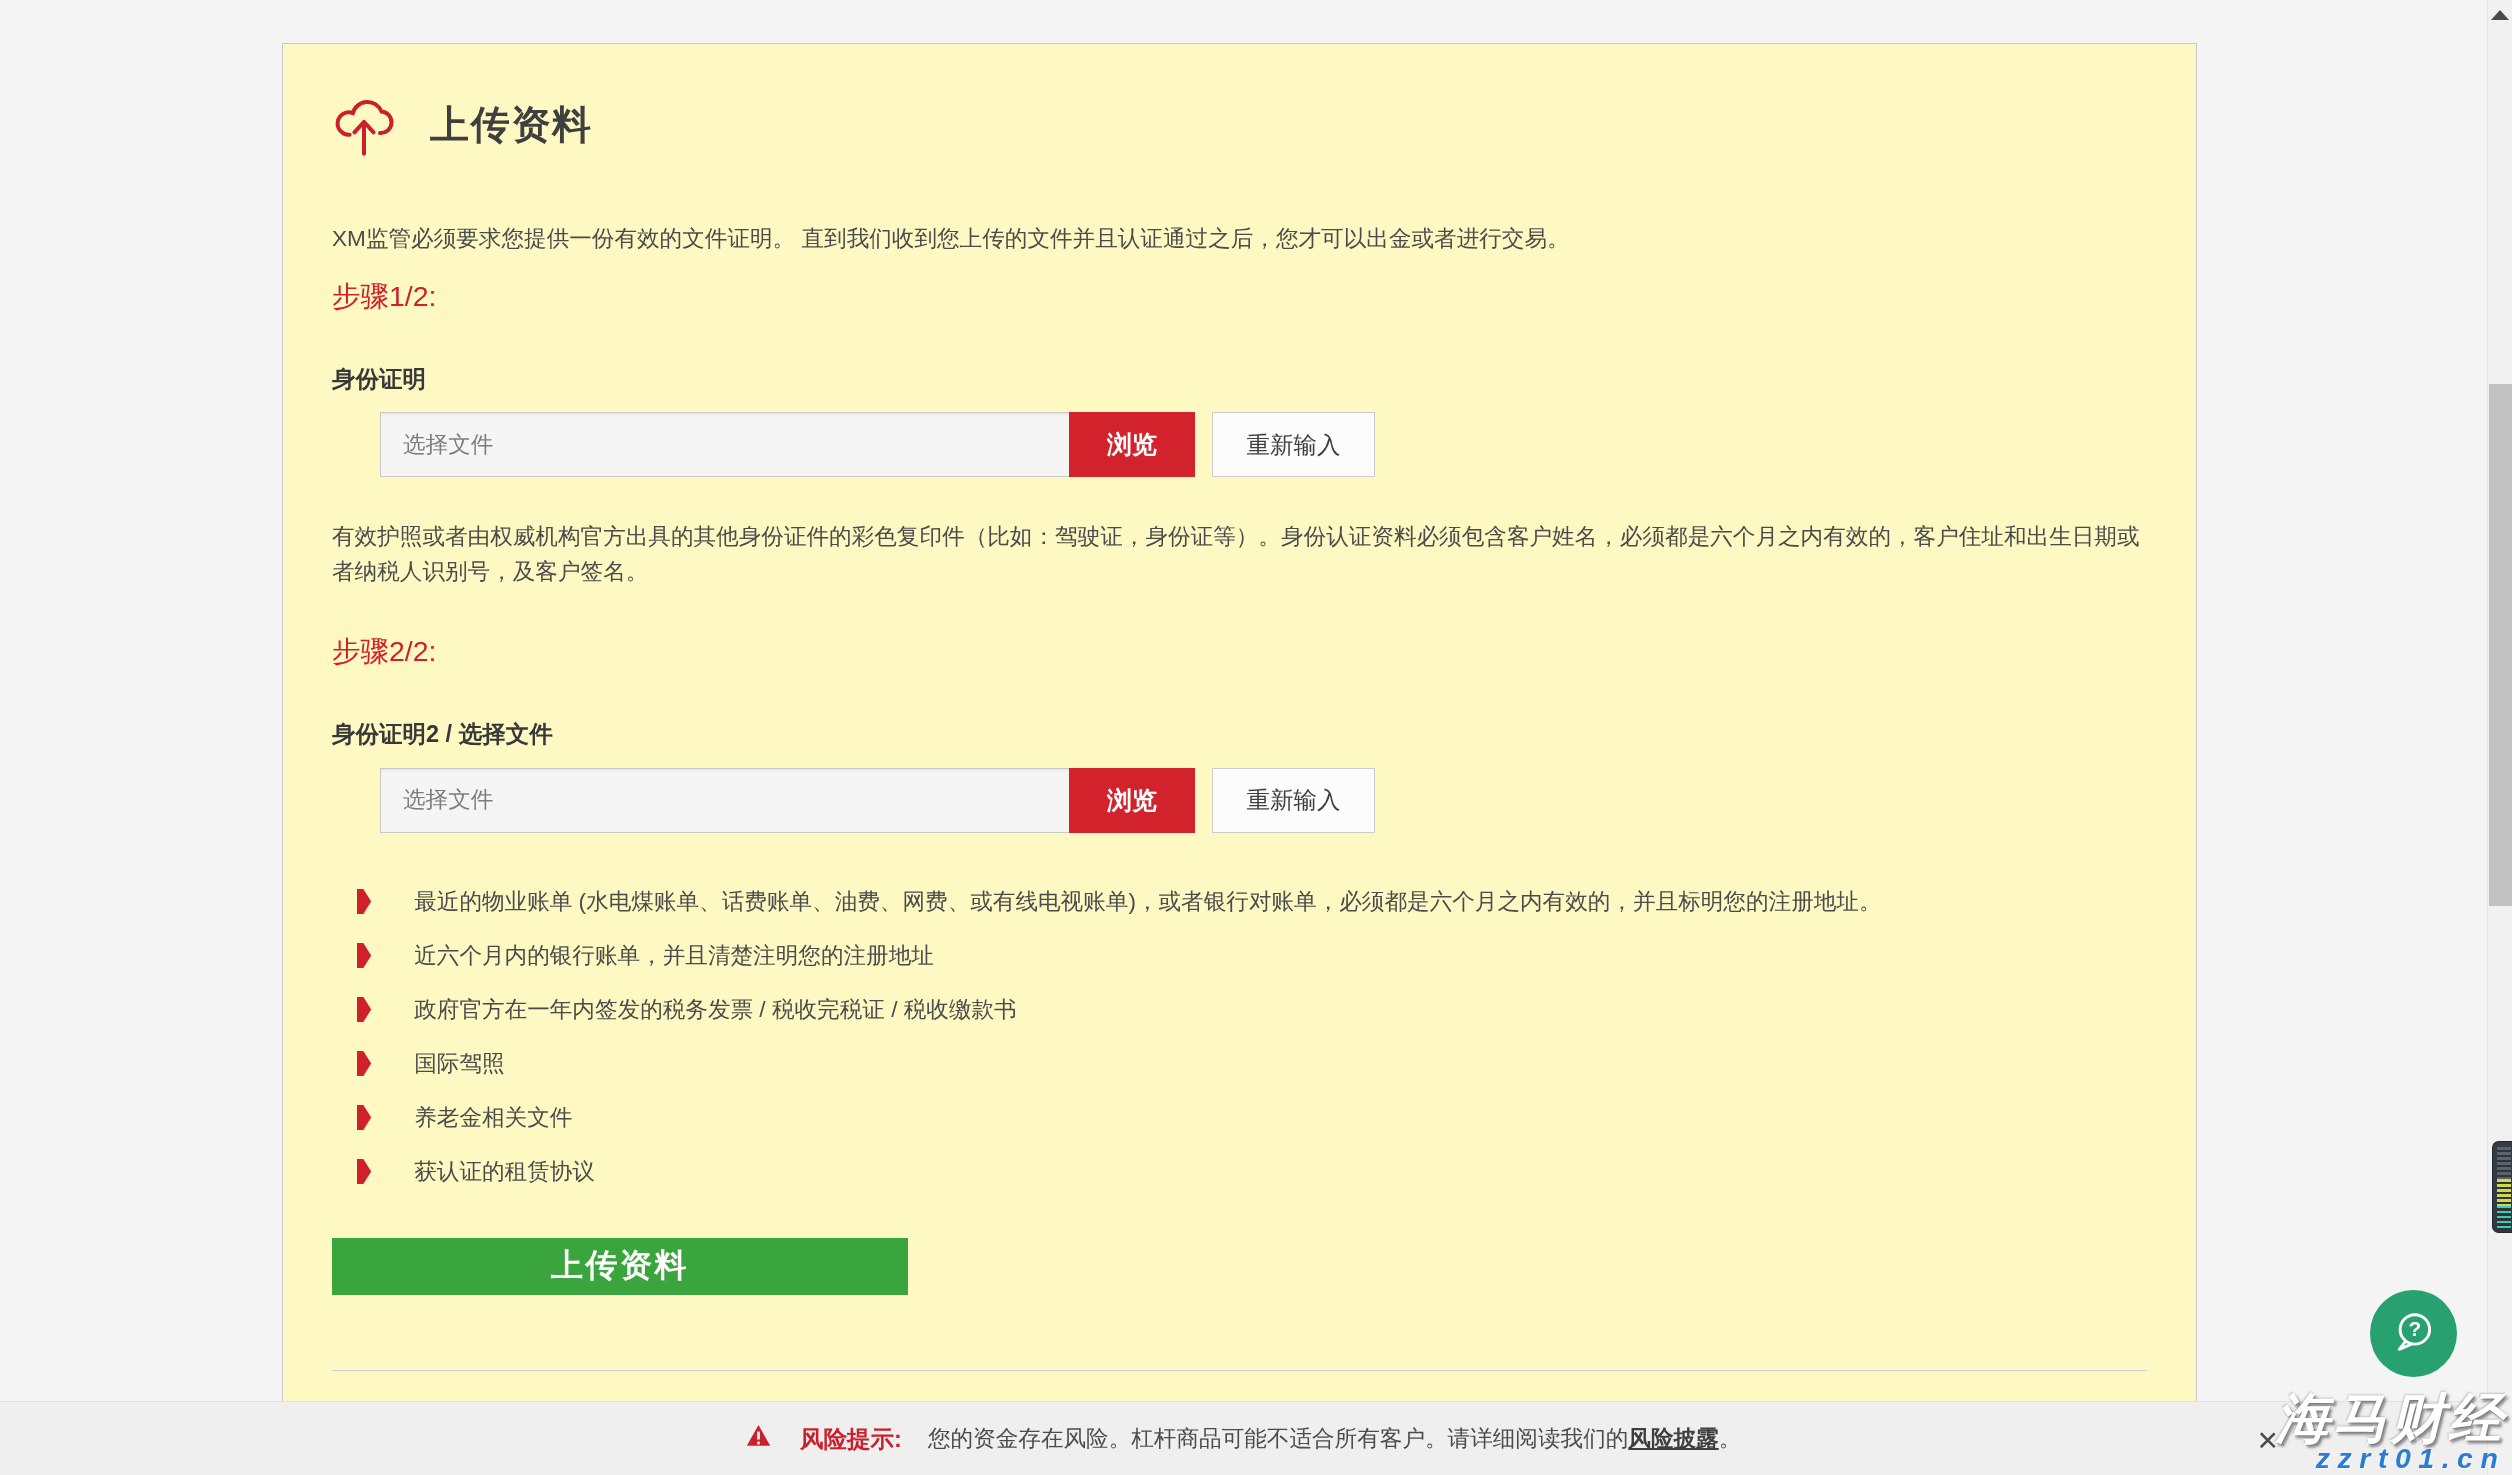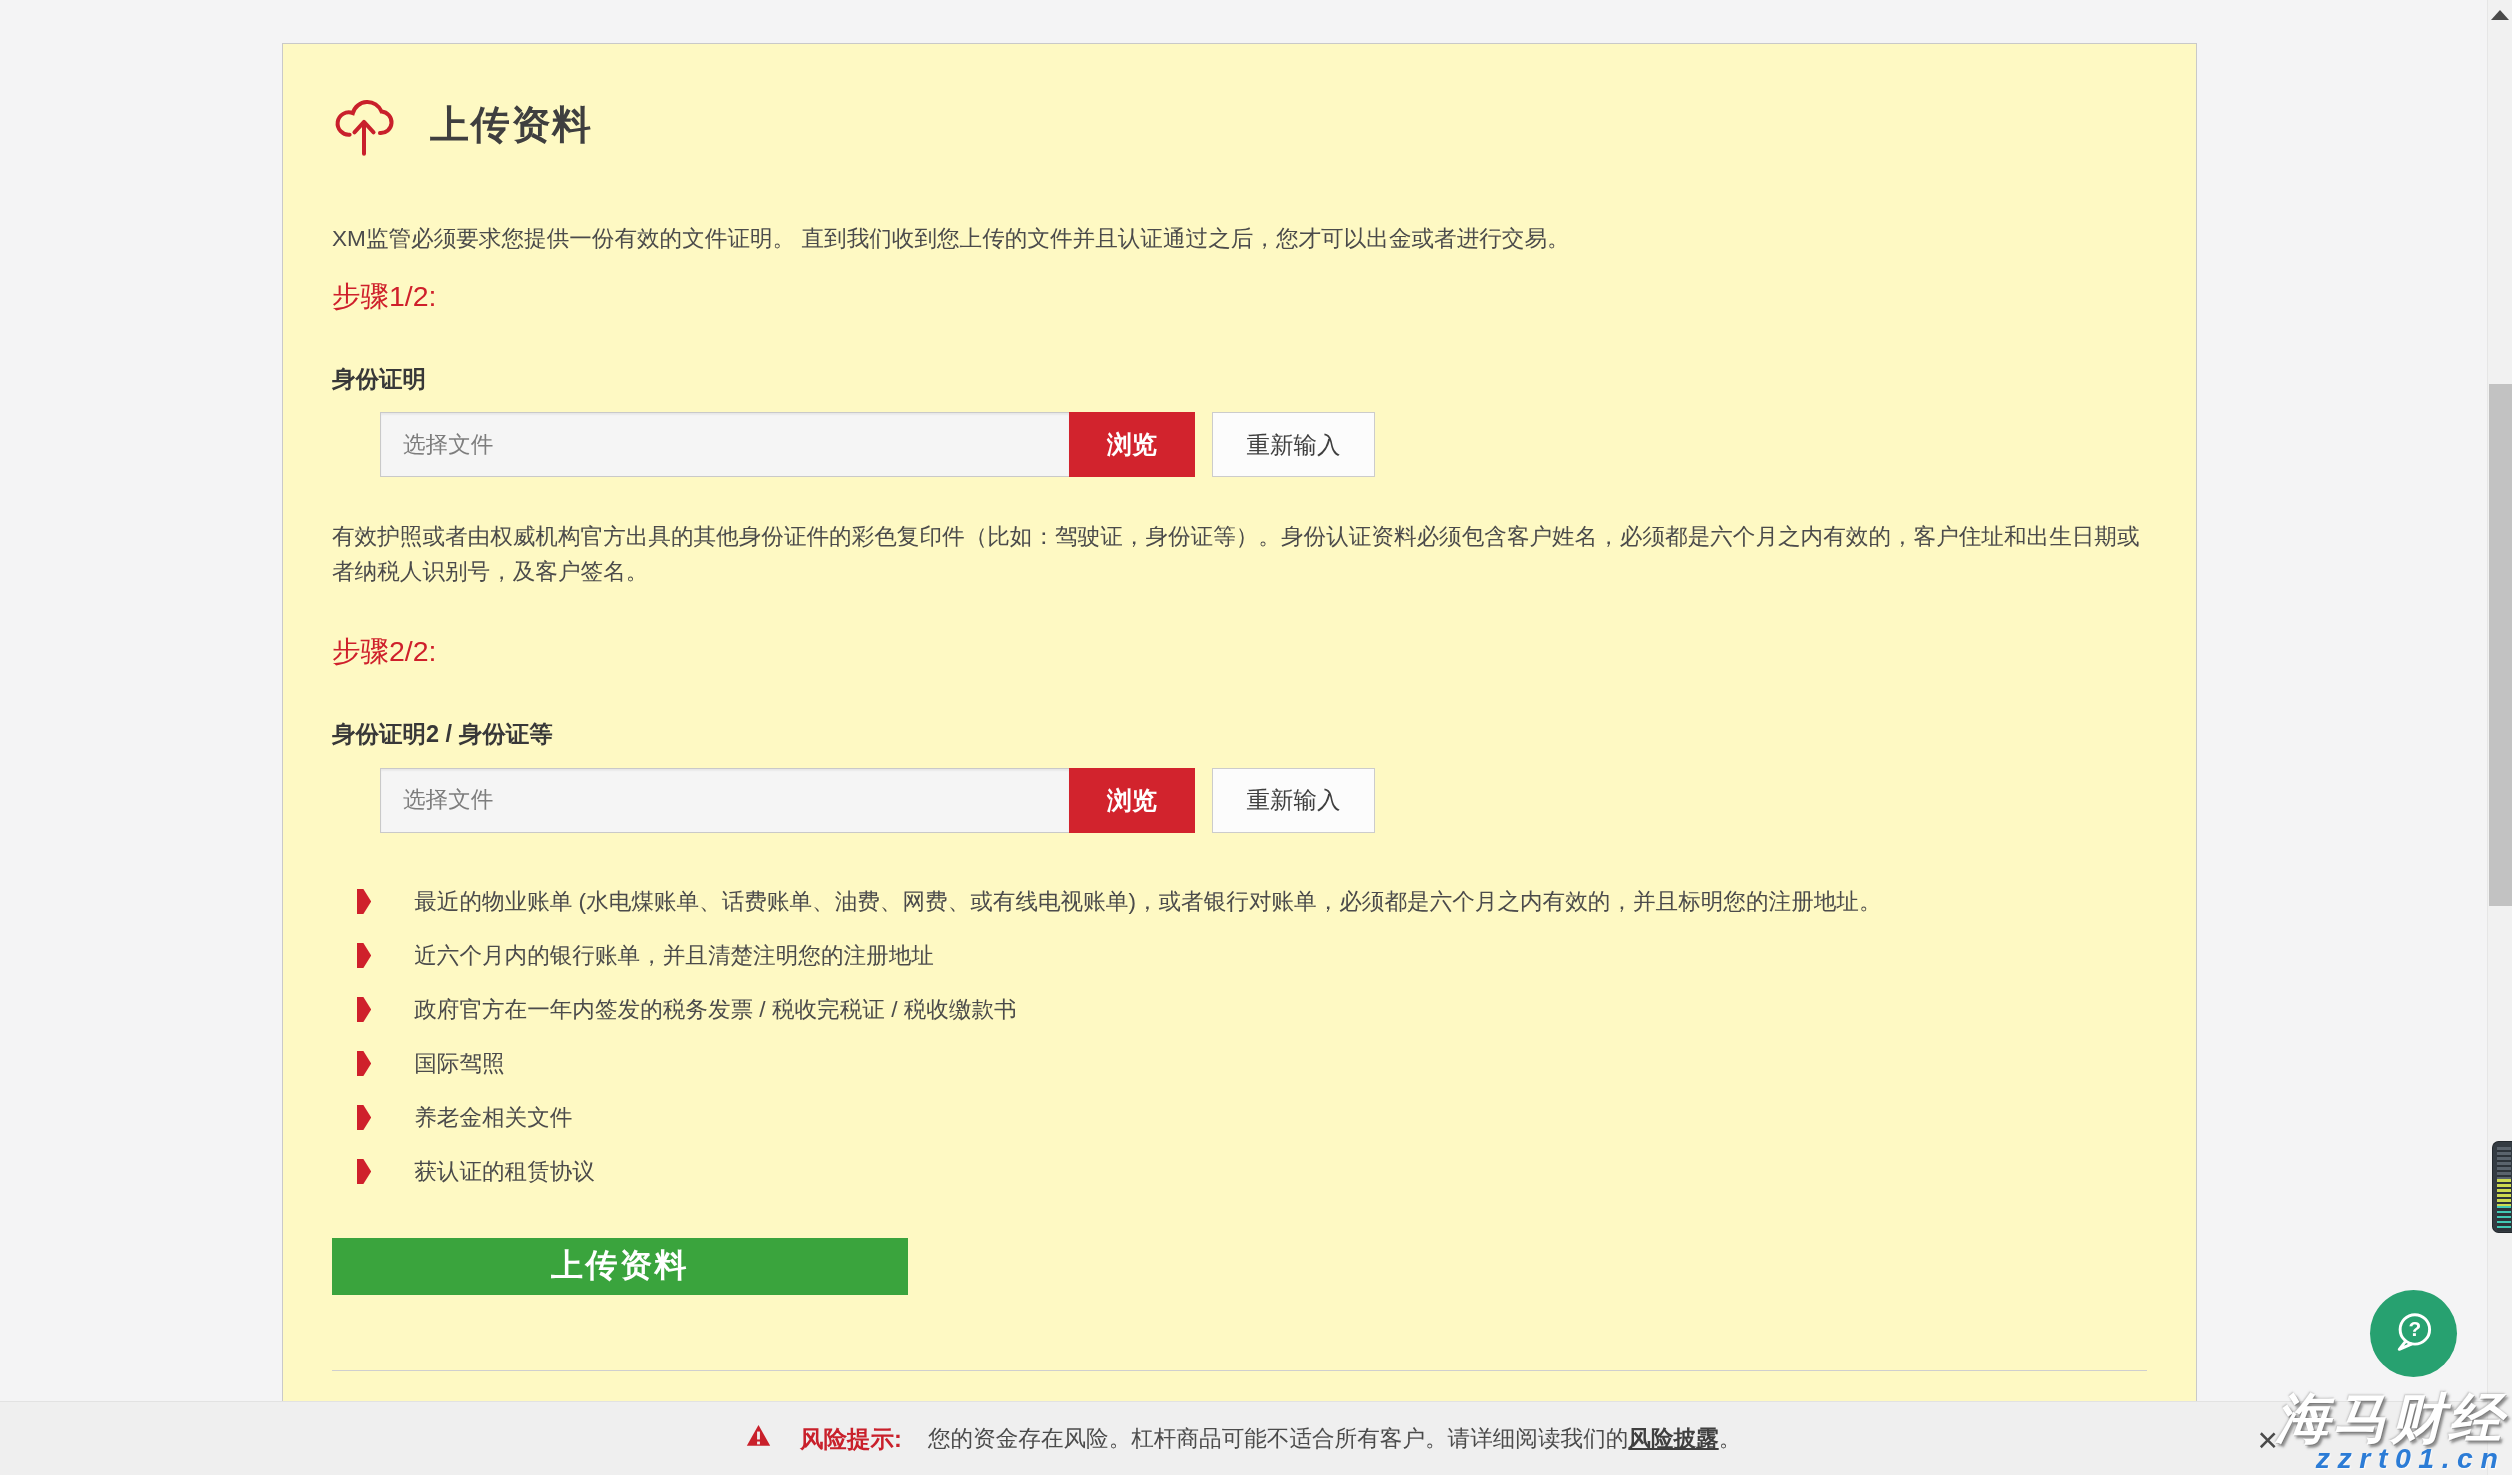--- a/index.html
+++ b/index.html
@@ -166,21 +166,21 @@
   <div class="file-row">
     <input class="file-field" type="text" placeholder="选择文件" style="">
     <button class="browse-btn">浏览</button>
     <button class="reset-btn">重新输入</button>
   </div>
 
   <p class="note">有效护照或者由权威机构官方出具的其他身份证件的彩色复印件（比如：驾驶证，身份证等）。身份认证资料必须包含客户姓名，必须都是六个月之内有效的，客户住址和出生日期或者纳税人识别号，及客户签名。</p>
 
   <h2 class="step-heading s2">步骤2/2:</h2>
 
-  <div class="field-label">身份证明2 / 身份证等</div>
+  <div class="field-label">身份证明2 / 选择文件</div>
   <div class="file-row">
     <input class="file-field" type="text" placeholder="选择文件" style="">
     <button class="browse-btn">浏览</button>
     <button class="reset-btn">重新输入</button>
   </div>
 
   <ul class="doc-list">
     <li>
         <span class="flag"></span>
         <span>最近的物业账单 (水电煤账单、话费账单、油费、网费、或有线电视账单)，或者银行对账单，必须都是六个月之内有效的，并且标明您的注册地址。</span>

